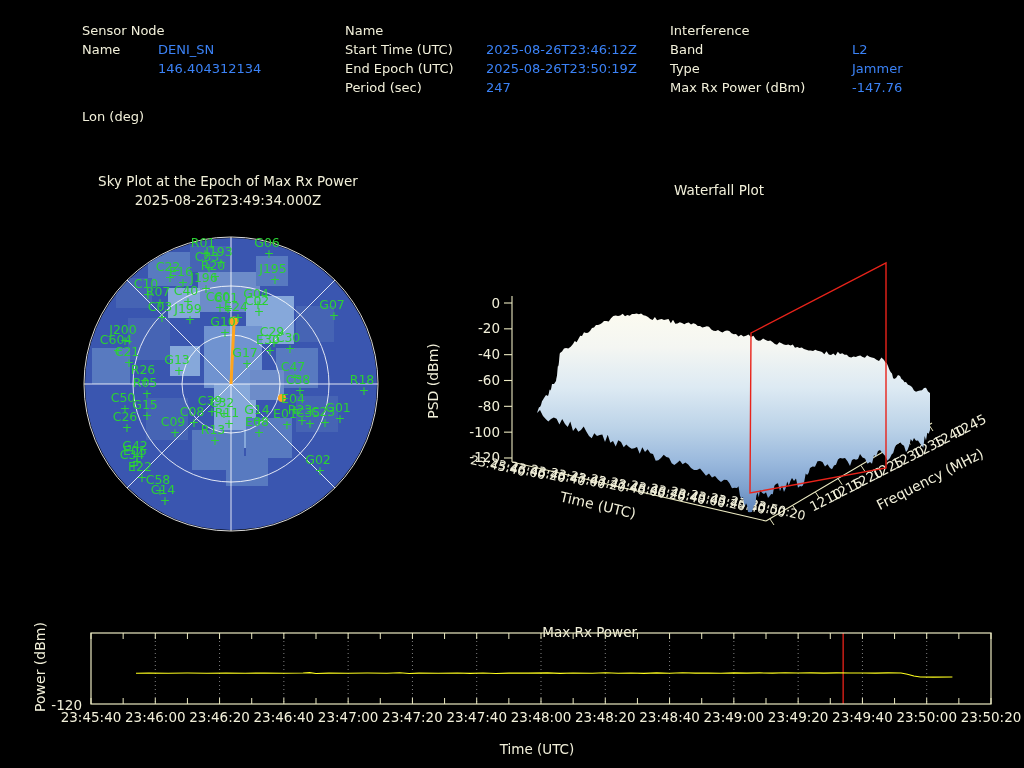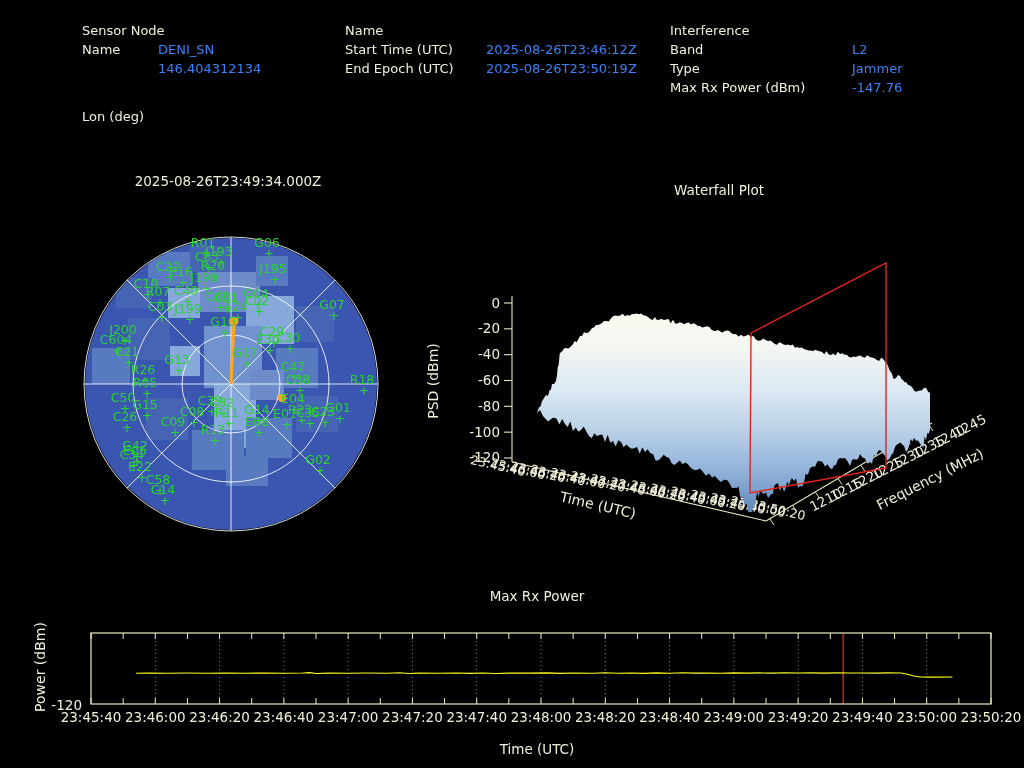--- a/index.html
+++ b/index.html
@@ -34,49 +34,54 @@
 <div class="hcol" style="left:345px;">
   <div class="hlab">Name</div>
   <div class="hrow">
       <span class="hlab" style="width:141px;">Start Time (UTC)</span>
       <span class="hval">2025-08-26T23:46:12Z</span>
     </div>
   <div class="hrow">
       <span class="hlab" style="width:141px;">End Epoch (UTC)</span>
       <span class="hval">2025-08-26T23:50:19Z</span>
     </div>
+  <div class="hrow">
+      <span class="hlab" style="width:141px;">Period (sec)</span>
+      <span class="hval">247</span>
+    </div>
 </div>
 
 <div class="hcol" style="left:670px;">
   <div class="hlab">Interference</div>
   <div class="hrow">
       <span class="hlab" style="width:182px;">Band</span>
       <span class="hval">L2</span>
     </div>
   <div class="hrow">
       <span class="hlab" style="width:182px;">Type</span>
       <span class="hval">Jammer</span>
     </div>
   <div class="hrow">
       <span class="hlab" style="width:182px;">Max Rx Power (dBm)</span>
       <span class="hval">-147.76</span>
     </div>
 </div>
 
 <div class="abs title" style="left:58px;top:172px;width:340px;">
+  <div>Sky Plot at the Epoch of Max Rx Power</div>
   <div>2025-08-26T23:49:34.000Z</div>
 </div>
 
 <div class="abs title" style="left:619px;top:181px;width:200px;">Waterfall Plot</div>
 
 <div class="abs axlab rot" style="left:433px;top:381px;">PSD (dBm)</div>
 <div class="abs axlab" style="left:598px;top:505px;transform:translate(-50%,-50%) rotate(13deg);">Time (UTC)</div>
 <div class="abs axlab" style="left:930px;top:479px;transform:translate(-50%,-50%) rotate(-27deg);">Frequency (MHz)</div>
 
-<div class="abs title" style="left:437px;top:587px;width:200px;">Max Rx Power</div>
+<div class="abs title" style="left:437px;top:623px;width:200px;text-align:right;">Max Rx Power</div>
 <div class="abs axlab rot" style="left:40px;top:667px;">Power (dBm)</div>
 <div class="abs cream" style="left:38px;top:697px;width:44px;text-align:right;font-size:13.5px;">-120</div>
 <div class="abs title" style="left:487px;top:740px;width:100px;">Time (UTC)</div>
 
 <svg id="charts" width="1024" height="768" viewBox="0 0 1024 768">
   <defs>
     <clipPath id="skyclip">
         <circle cx="231" cy="384" r="146"></circle>
       </clipPath>
     <linearGradient id="wfgrad" x1="0" y1="311" x2="0" y2="512" gradientUnits="userSpaceOnUse">

